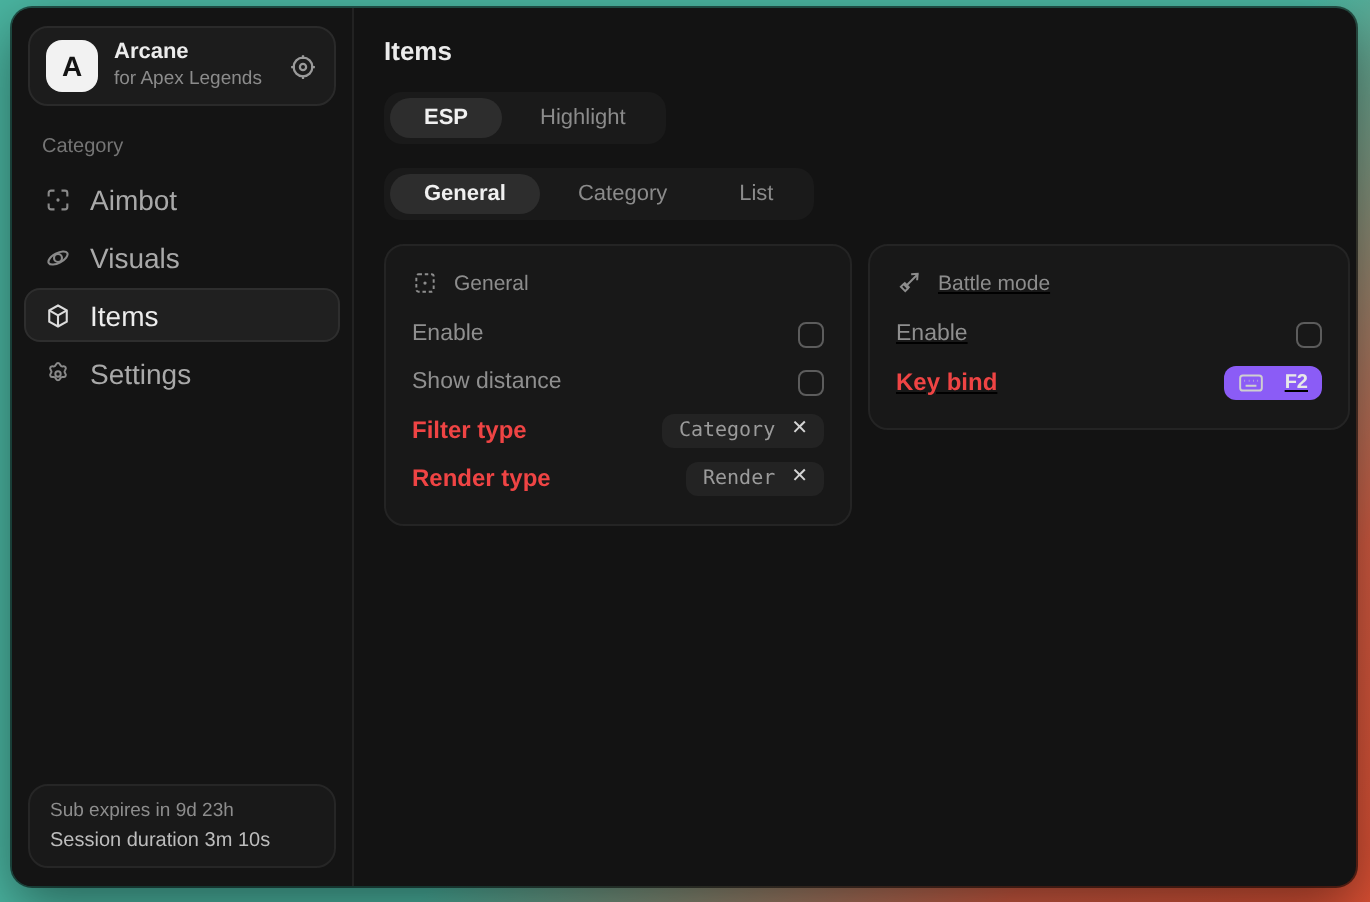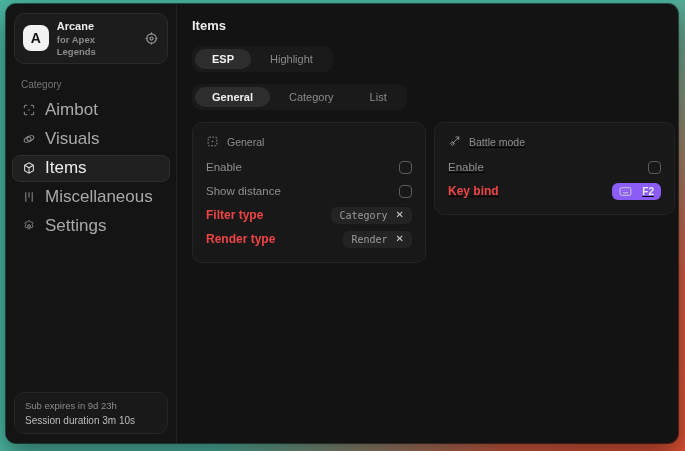--- a/index.html
+++ b/index.html
@@ -10,26 +10,26 @@
     border-radius:10px;display:flex;overflow:hidden;
     box-shadow:0 0 0 1px rgba(0,0,0,.55),0 10px 28px rgba(0,0,0,.45);}
   
   .sidebar{width:171px;min-width:171px;background:#141414;border-right:1px solid #222;
     display:flex;flex-direction:column;}
   .side-head{margin:9px 8px 0;background:#1c1c1c;border:1px solid #2a2a2a;border-radius:10px;
     padding:6px 8px;display:flex;align-items:center;gap:8px;}
   .logo{width:26px;height:26px;background:#f2f2f2;color:#141414;border-radius:8px;
     font-weight:bold;display:flex;align-items:center;justify-content:center;font-size:14px;}
   .app-name{font-size:11px;font-weight:700;color:#ececec;line-height:1.2;}
-  .app-sub{font-size:9.5px;color:#8b8b8b;margin-top:1px;line-height:1.2;font-weight:bold;}
+  .app-sub{font-size:9.5px;color:#8b8b8b;margin-top:1px;line-height:1.2;}
   .side-head-icon{margin-left:auto;color:#9a9a9a;display:flex;cursor:pointer;}
   .section-label{font-size:10px;color:#757575;margin:15px 0 7px 15px;}
   .nav{display:flex;flex-direction:column;gap:2px;padding:0 6px;}
   .nav-item{display:flex;align-items:center;gap:9px;height:27px;padding:0 9px;border-radius:8px;
-    color:#a9a9a9;font-size:17px;border:1px solid transparent;cursor:pointer;}
+    color:#a9a9a9;font-size:14px;border:1px solid transparent;cursor:pointer;}
   .nav-item .ico{width:14px;height:14px;color:#8a8a8a;display:flex;align-items:center;}
   .nav-item.active{background:#202020;border-color:#2e2e2e;color:#ececec;}
   .nav-item.active .ico{color:#dcdcdc;}
   .side-footer{margin:auto 8px 9px;background:#191919;border:1px solid #262626;border-radius:10px;
     padding:7px 10px;}
   .foot1{font-family:Liberation Sans, sans-serif;font-size:9.5px;color:#8d8d8d;}
   .foot2{font-size:10px;color:#bdbdbd;margin-top:4px;}
   
   .main{flex:1;padding:14px 15px;display:flex;flex-direction:column;}
   .page-title{font-size:13px;font-weight:700;color:#ececec;}
@@ -107,28 +107,20 @@
         <div class="nav-item active">
           <span class="ico">
             <svg width="14" height="14" viewBox="0 0 24 24" fill="none" stroke="currentColor" stroke-width="1.8">
               <path d="M12 3l7.5 4.2v9.6L12 21l-7.5-4.2V7.2L12 3z"></path>
               <path d="M12 11.5L19.5 7.2M12 11.5L4.5 7.2M12 11.5V21"></path>
             </svg>
           </span>
           <span>Items</span>
         </div>
 
-        <div class="nav-item">
-          <span class="ico">
-            <svg width="14" height="14" viewBox="0 0 24 24" fill="none" stroke="currentColor" stroke-width="1.8">
-              <path d="M6.5 4v16M12 4v9M17.5 4v16"></path>
-            </svg>
-          </span>
-          <span>Miscellaneous</span>
-        </div>
 
         <div class="nav-item">
           <span class="ico">
             <svg width="14" height="14" viewBox="0 0 24 24" fill="none" stroke="currentColor" stroke-width="1.7">
               <path d="M10.4 3.6a1.8 1.8 0 0 1 3.2 0l.5.9a1.8 1.8 0 0 0 1.7 1l1-.1a1.8 1.8 0 0 1 1.6 2.8l-.5.8a1.8 1.8 0 0 0 0 2l.5.8a1.8 1.8 0 0 1-1.6 2.8l-1-.1a1.8 1.8 0 0 0-1.7 1l-.5.9a1.8 1.8 0 0 1-3.2 0l-.5-.9a1.8 1.8 0 0 0-1.7-1l-1 .1a1.8 1.8 0 0 1-1.6-2.8l.5-.8a1.8 1.8 0 0 0 0-2l-.5-.8A1.8 1.8 0 0 1 7.2 5.4l1 .1a1.8 1.8 0 0 0 1.7-1l.5-.9z"></path>
               <circle cx="12" cy="12" r="2.3"></circle>
             </svg>
           </span>
           <span>Settings</span>
         </div>

